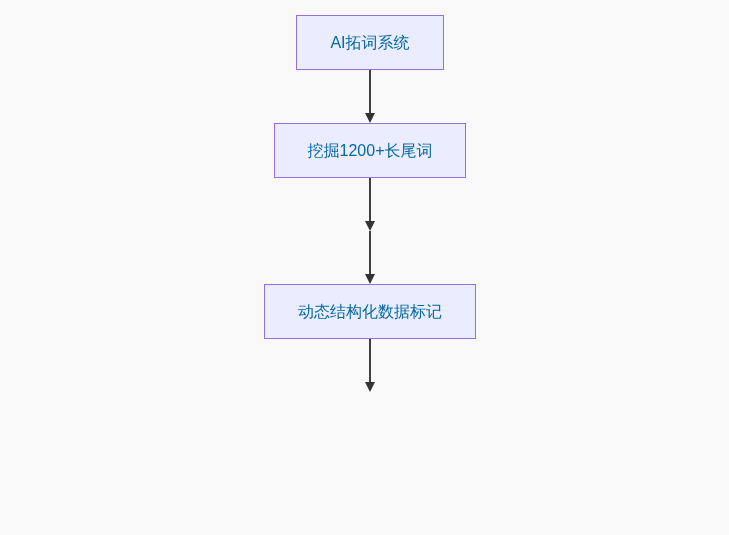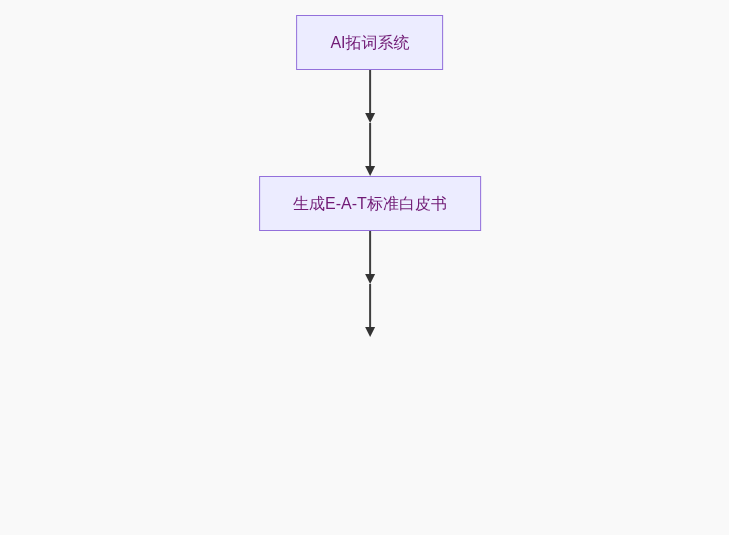--- a/index.html
+++ b/index.html
@@ -20,21 +20,21 @@
     left: 370px;
     transform: translateX(-50%);
     display: flex;
     flex-direction: column;
     align-items: center;
   }
   .node {
     box-sizing: border-box;
     background: #ECECFF;
     border: 1px solid #9370DB;
-    color: #701a75;
+    color: #0369a1;
     font-size: 16px;
     line-height: 19px;
     padding: 17px 33px;
     white-space: nowrap;
     text-align: right;
   }
   .arrow {
     display: flex;
     flex-direction: column;
     align-items: center;
@@ -60,33 +60,34 @@
 
 <div class="diagram">
 
   <div class="node">AI拓词系统</div>
 
   <div class="arrow">
     <div class="arrow-line"></div>
     <div class="arrow-head"></div>
   </div>
 
-
-  <div class="arrow">
-    <div class="arrow-line"></div>
-    <div class="arrow-head"></div>
-  </div>
-
-  <div class="node">生成E-A-T标准白皮书</div>
+  <div class="node">挖掘1200+长尾词</div>
 
   <div class="arrow">
     <div class="arrow-line"></div>
     <div class="arrow-head"></div>
   </div>
 
 
   <div class="arrow">
     <div class="arrow-line"></div>
     <div class="arrow-head"></div>
   </div>
 
+  <div class="node">动态结构化数据标记</div>
+
+  <div class="arrow">
+    <div class="arrow-line"></div>
+    <div class="arrow-head"></div>
+  </div>
+
 
 </div>
 
 </body></html>

